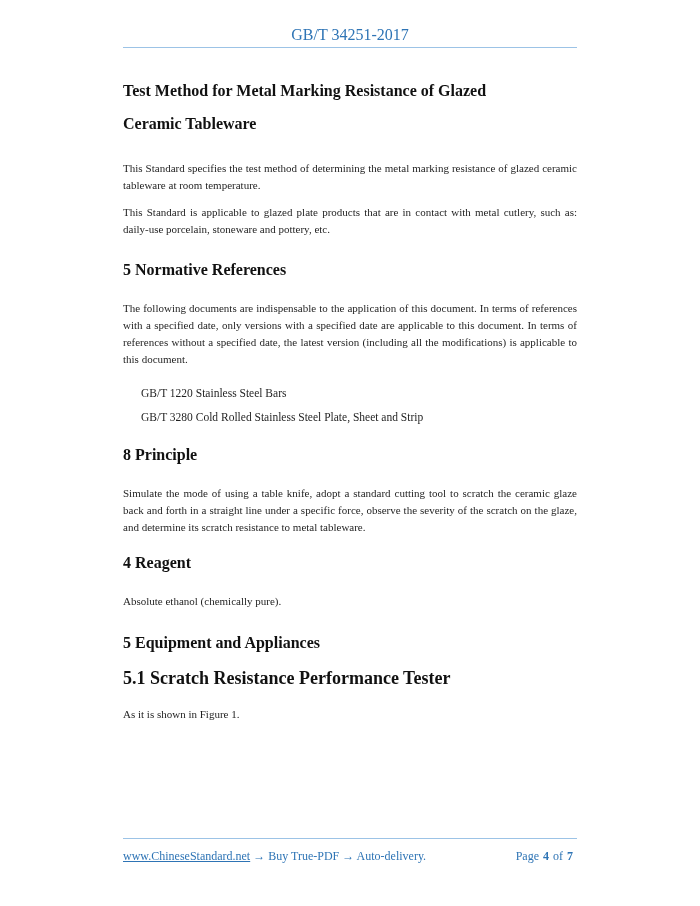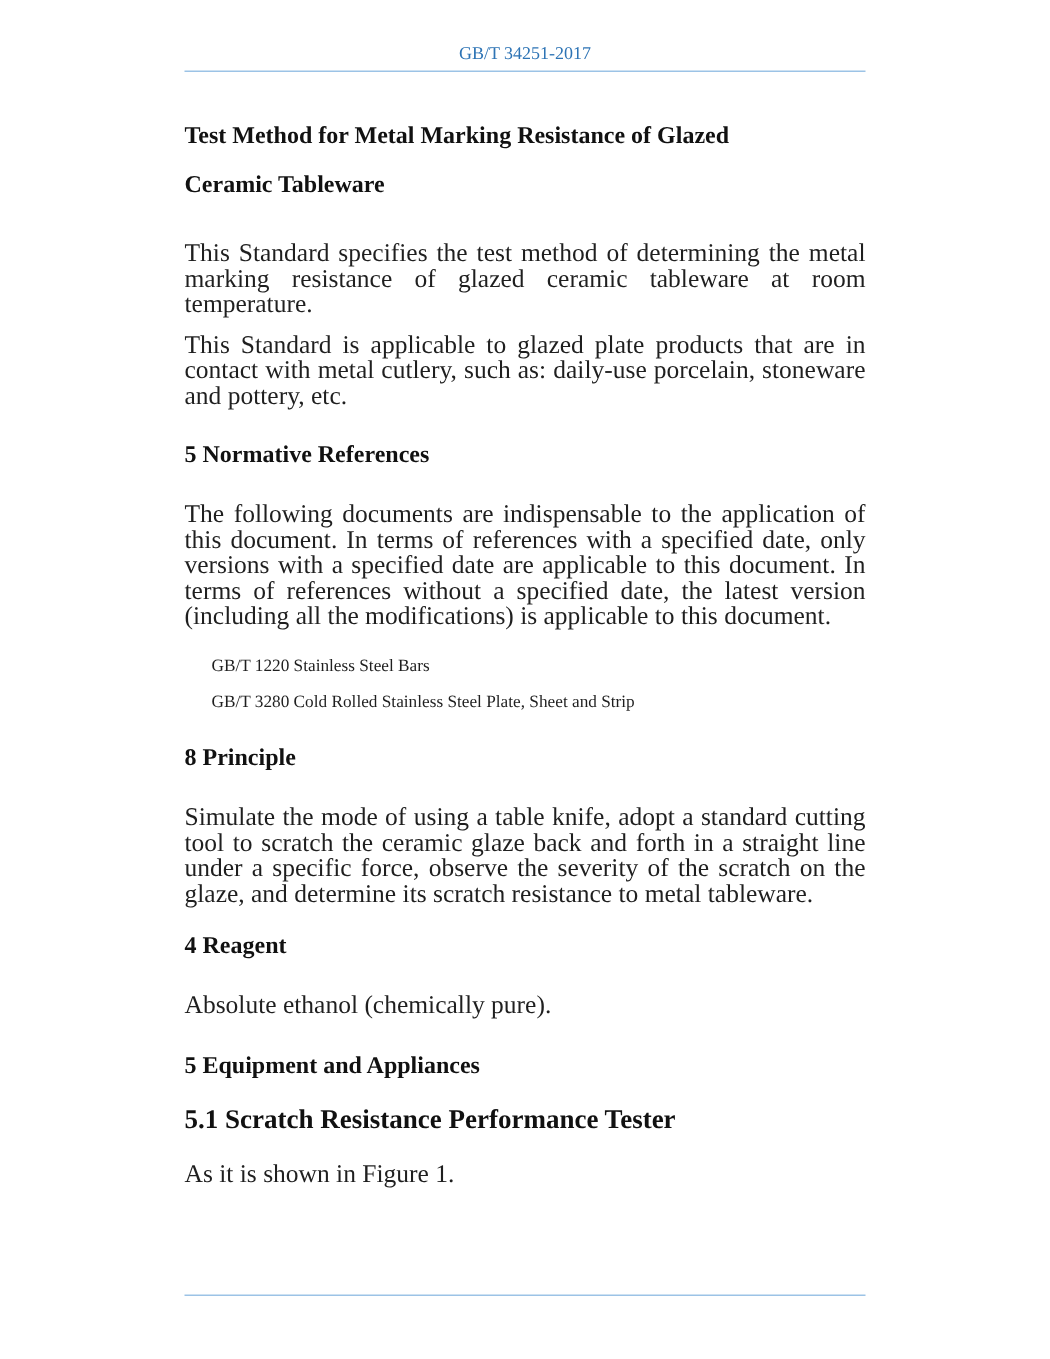--- a/index.html
+++ b/index.html
@@ -9,21 +9,21 @@
     margin:0 auto;
     background:#ffffff;
     box-sizing:border-box;
     padding:28px 123px 0 123px;
     font-family:"Liberation Serif","DejaVu Serif",serif;
     color:#1f1f1f;
     overflow:hidden;
   }
   .doc-number{
     text-align:center;
-    font-size:12px;
+    font-size:16px;
     line-height:14px;
     color:#2e74b5;
   }
   .header-rule{
     border:none;
     border-top:1px solid #9cc3e6;
     margin:5px 0 0 0;
   }
   .title{
     margin:26px 0 0 0;
@@ -47,21 +47,21 @@
   .sh4{margin-top:17px;}
   .sh5{margin-top:23px;}
   .sub-heading{
     font-size:18px;
     font-weight:bold;
     line-height:16px;
     margin:17px 0 0 0;
     color:#111;
   }
   .para{
-    font-size:17px;
+    font-size:11px;
     line-height:17px;
     text-align:justify;
     margin:20px 0 0 0;
   }
   .para.tight{margin-top:10px;}
   .para.last{text-align:left;}
   .ref-item{
     font-size:11.5px;
     line-height:17px;
     margin:7px 0 0 0;
@@ -131,15 +131,23 @@
   </div>
 
   <div>
     <h2 class="sec-heading sh5">5 Equipment and Appliances</h2>
     <h3 class="sub-heading">5.1 Scratch Resistance Performance Tester</h3>
     <p class="para last">As it is shown in Figure 1.</p>
   </div>
 
   <div class="footer">
     <hr class="footer-rule">
+    <div class="footer-row">
+      <div>
+        <a class="footer-link">www.ChineseStandard.net</a><span class="footer-tagline">→ Buy True-PDF → Auto-delivery.</span>
+      </div>
+      <div class="page-indicator">
+        <span>Page</span><span class="num">4</span><span>of</span><span class="num">7</span>
+      </div>
+    </div>
   </div>
 
 </div>
 
 </body></html>

